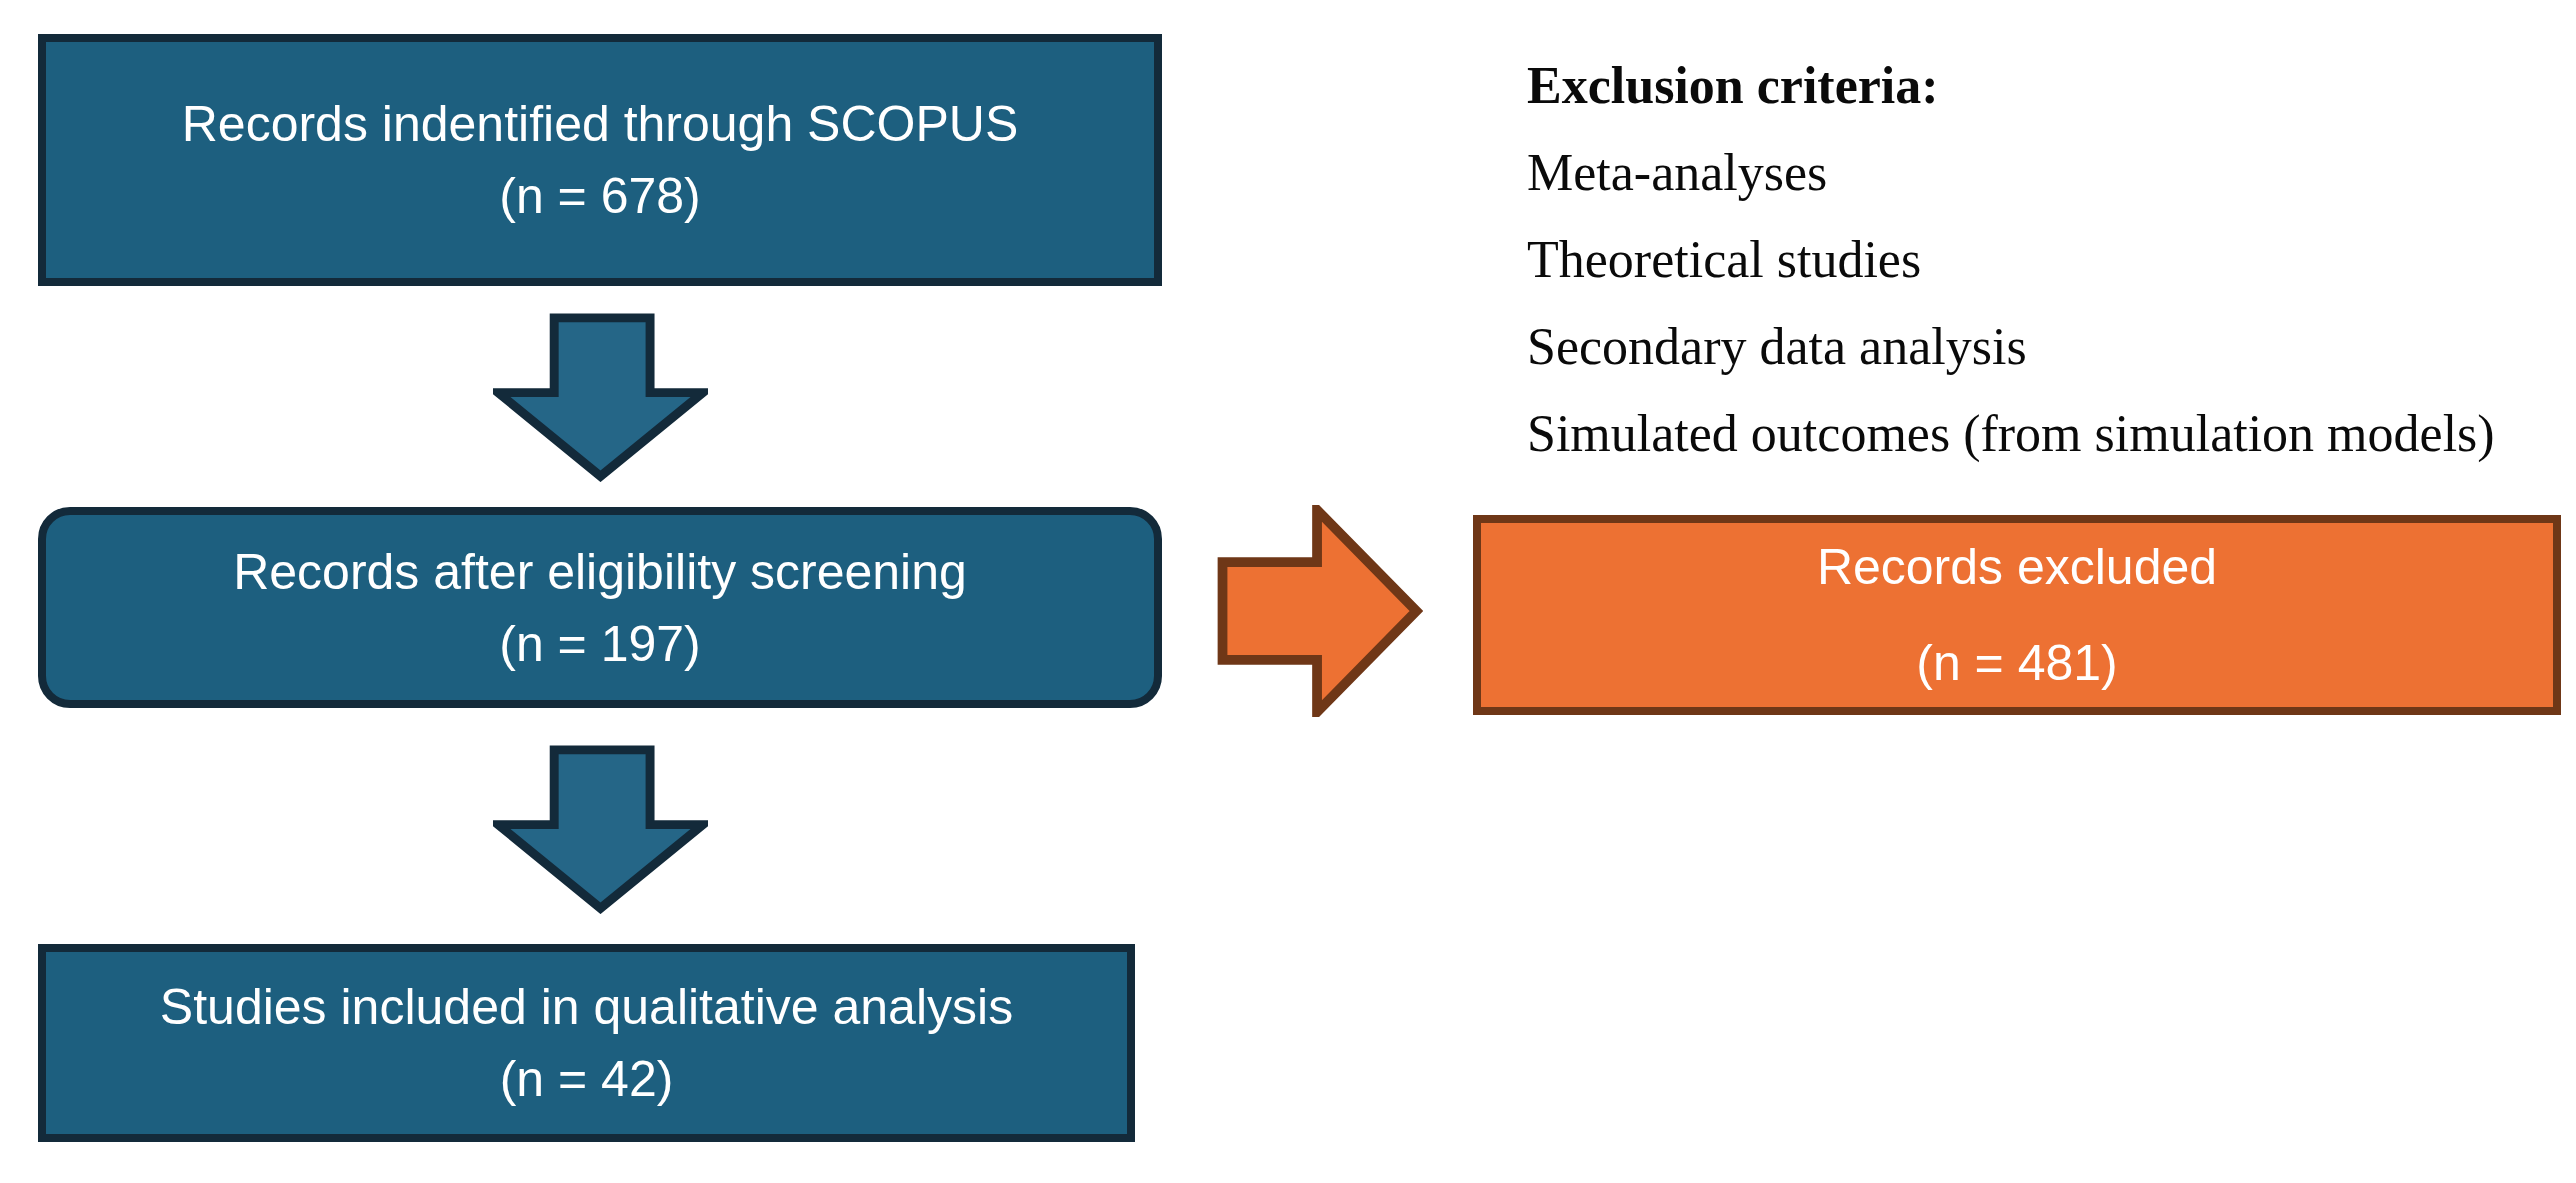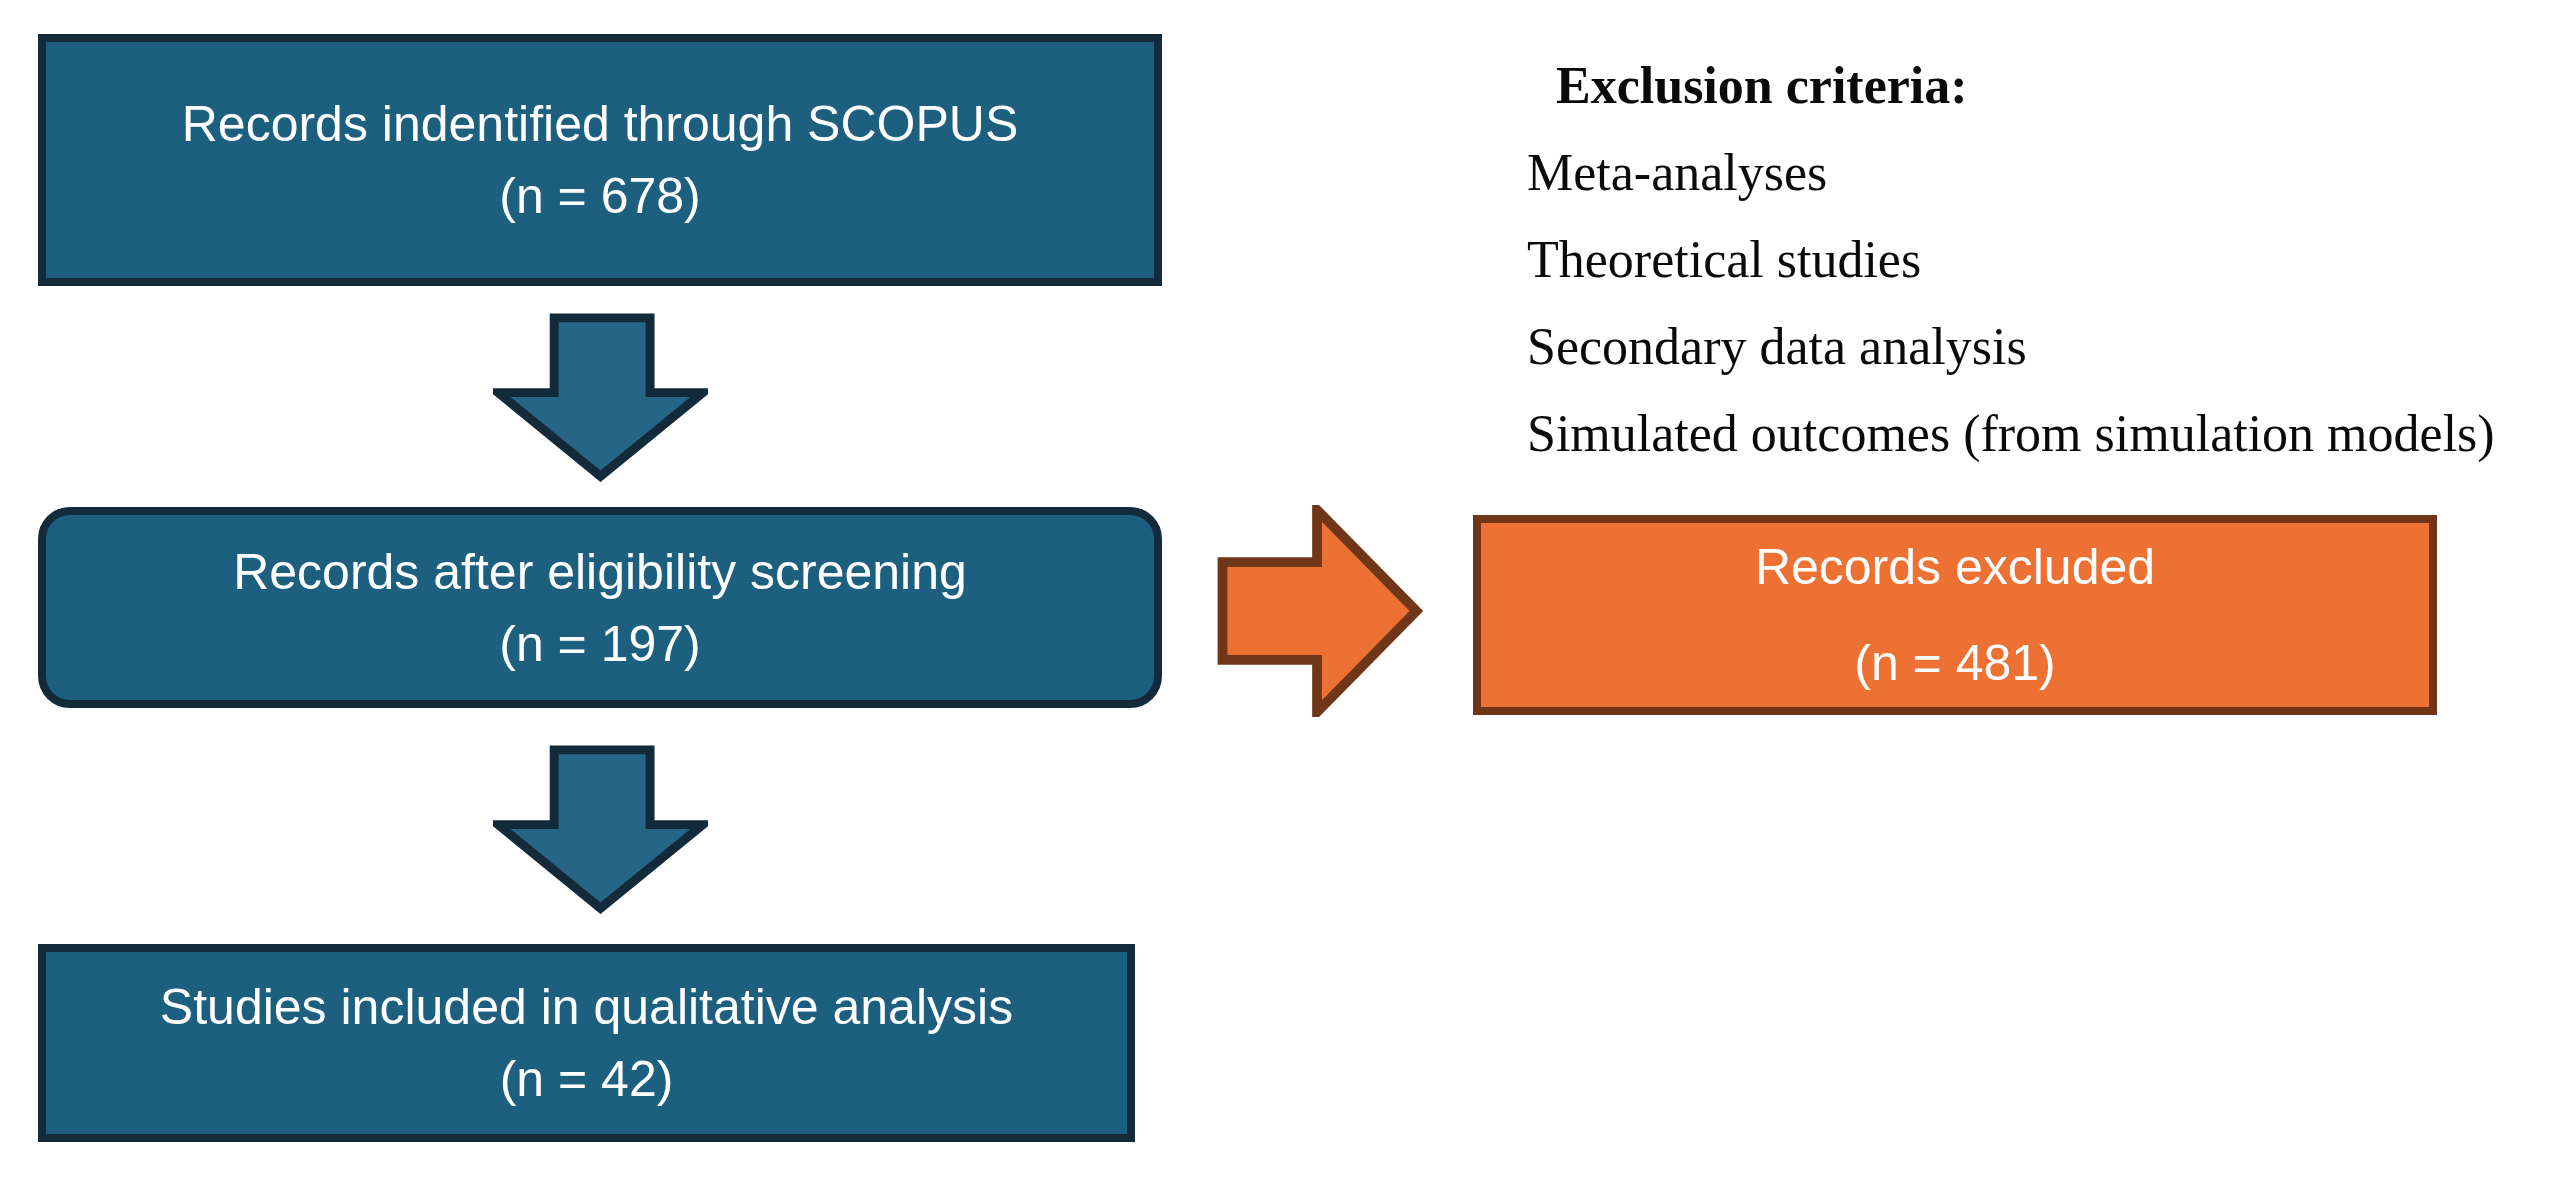--- a/index.html
+++ b/index.html
@@ -33,36 +33,36 @@
     text-align:center;
     white-space:nowrap;
   }
   .flow-box.orange{
     background:var(--orange);
     border-color:var(--brown);
   }
   #box-identified{left:38px;top:34px;width:1124px;height:252px;}
   #box-screened{left:38px;top:507px;width:1124px;height:201px;border-radius:32px;}
   #box-included{left:38px;top:944px;width:1097px;height:198px;}
-  #box-excluded{left:1473px;top:515px;width:964px;height:200px;gap:24px;}
+  #box-excluded{left:1473px;top:515px;width:1088px;height:200px;gap:24px;}
   .arrow-svg{position:absolute;display:block;}
   #arrow-down-1{left:493px;top:313px;}
   #arrow-down-2{left:493px;top:745px;}
   #arrow-right-1{left:1216px;top:505px;}
   .arrow-blue{fill:var(--teal-arrow);stroke:var(--navy);stroke-width:11;stroke-linejoin:miter;}
   .arrow-orange{fill:var(--orange);stroke:var(--brown);stroke-width:12;stroke-linejoin:miter;}
   .criteria{
     position:absolute;
     left:1527px;top:42px;
     font-family:"Liberation Serif", serif;
     font-size:52px;line-height:87px;
     color:var(--text-dark);
     white-space:nowrap;
   }
-  .criteria .heading{font-weight:bold;margin-left:29px;}
+  .criteria .heading{font-weight:bold;}
   .criteria div{height:87px;}
 </style>
 </head>
 <body>
 
 <div class="canvas">
 
   <div class="flow-box" id="box-identified">
     <div>Records indentified through SCOPUS</div>
     <div>(n = 678)</div>

